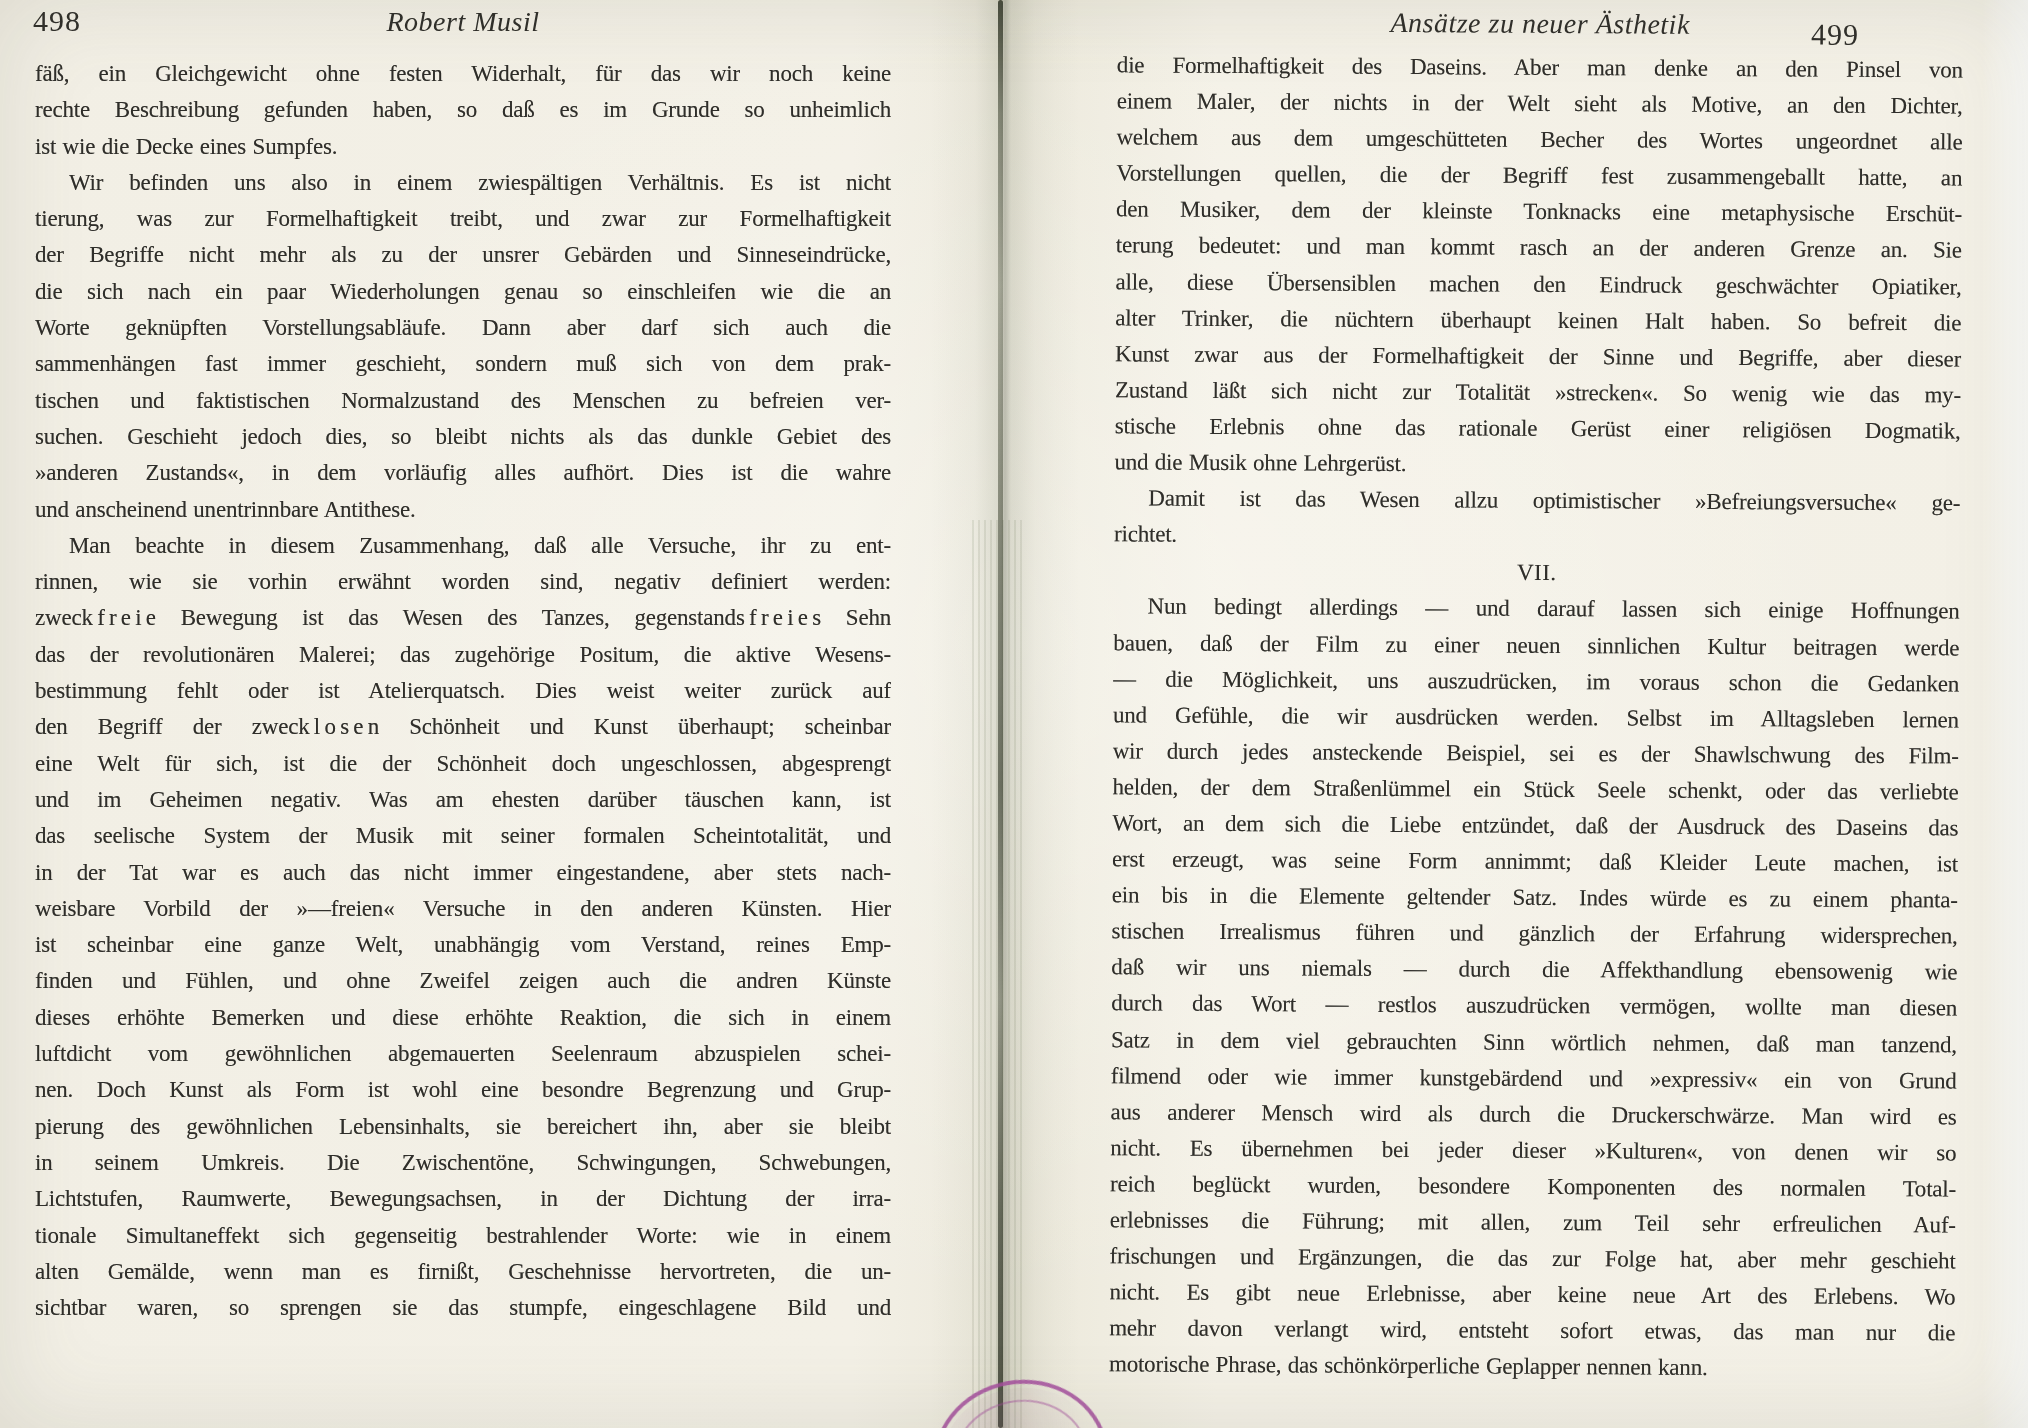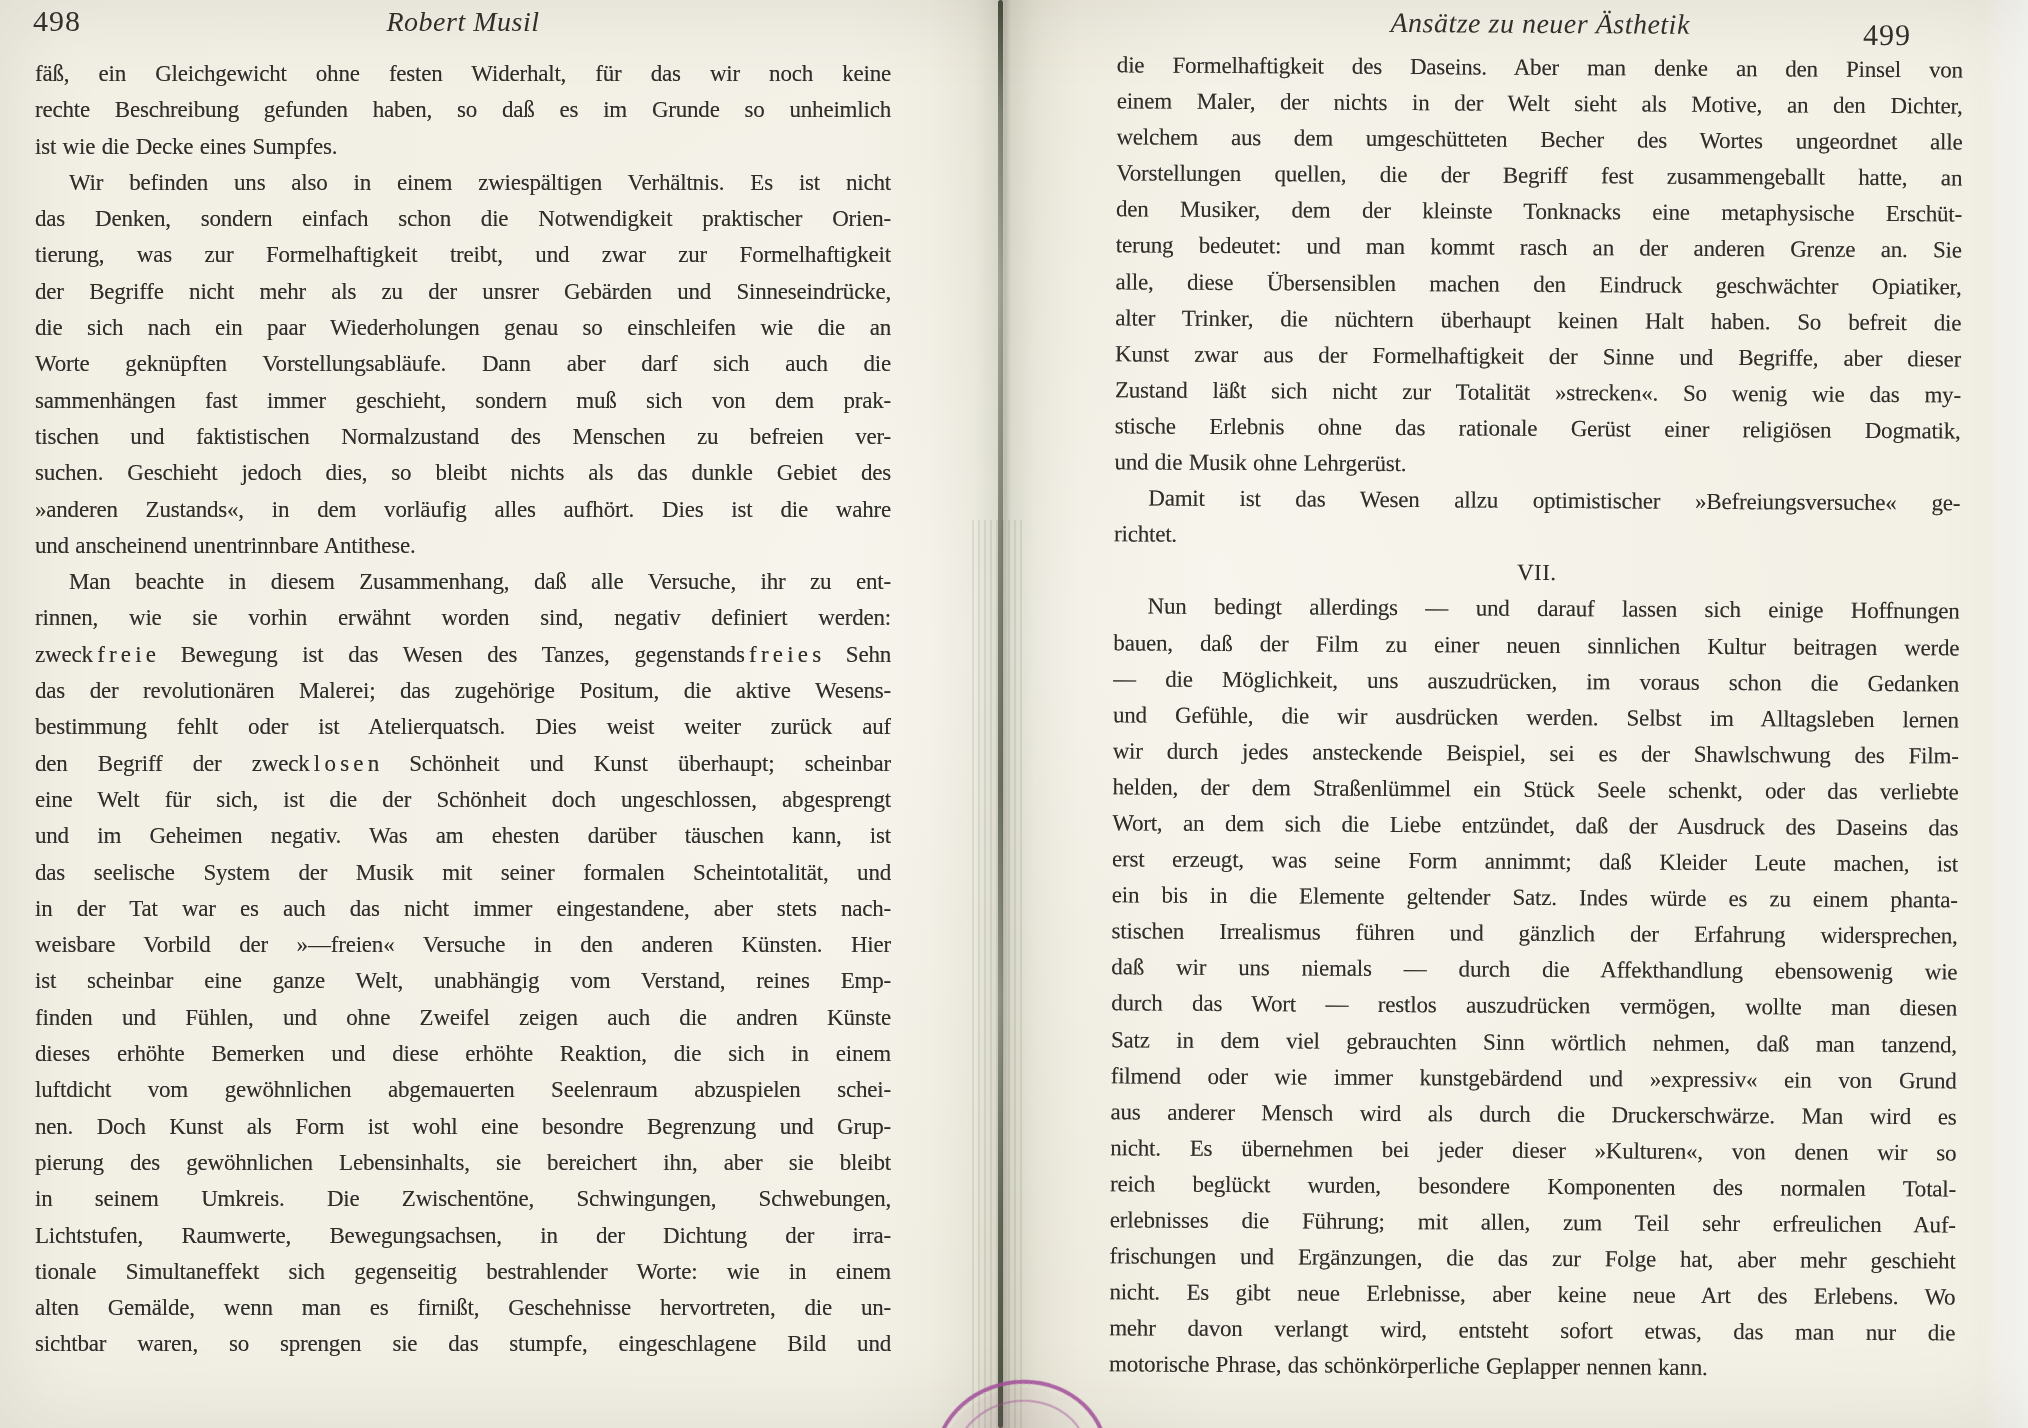--- a/index.html
+++ b/index.html
@@ -66,21 +66,20 @@
 <body>
 
 <div class="page" style="left:0;top:0;width:930px;height:1044px;">
   <div class="page-number" style="left:33px;top:4px;">498</div>
   <div class="running-title" style="left:0;top:6px;width:926px;">Robert Musil</div>
   <div class="column" style="left:35px;top:56px;width:856px;">
       <div class="line">fäß, ein Gleichgewicht ohne festen Widerhalt, für das wir noch keine</div>
       <div class="line">rechte Beschreibung gefunden haben, so daß es im Grunde so unheimlich</div>
       <div class="line end">ist wie die Decke eines Sumpfes.</div>
       <div class="line indent">Wir befinden uns also in einem zwiespältigen Verhältnis. Es ist nicht</div>
-      <div class="line">das Denken, sondern einfach schon die Notwendigkeit praktischer Orien-</div>
       <div class="line">tierung, was zur Formelhaftigkeit treibt, und zwar zur Formelhaftigkeit</div>
       <div class="line">der Begriffe nicht mehr als zu der unsrer Gebärden und Sinneseindrücke,</div>
       <div class="line">die sich nach ein paar Wiederholungen genau so einschleifen wie die an</div>
       <div class="line">Worte geknüpften Vorstellungsabläufe. Dann aber darf sich auch die</div>
       <div class="line">sammenhängen fast immer geschieht, sondern muß sich von dem prak-</div>
       <div class="line">tischen und faktistischen Normalzustand des Menschen zu befreien ver-</div>
       <div class="line">suchen. Geschieht jedoch dies, so bleibt nichts als das dunkle Gebiet des</div>
       <div class="line">»anderen Zustands«, in dem vorläufig alles aufhört. Dies ist die wahre</div>
       <div class="line end">und anscheinend unentrinnbare Antithese.</div>
       <div class="line indent">Man beachte in diesem Zusammenhang, daß alle Versuche, ihr zu ent-</div>
@@ -104,21 +103,21 @@
       <div class="line">Lichtstufen, Raumwerte, Bewegungsachsen, in der Dichtung der irra-</div>
       <div class="line">tionale Simultaneffekt sich gegenseitig bestrahlender Worte: wie in einem</div>
       <div class="line">alten Gemälde, wenn man es firnißt, Geschehnisse hervortreten, die un-</div>
       <div class="line">sichtbar waren, so sprengen sie das stumpfe, eingeschlagene Bild und</div>
     </div>
 </div>
 
 <div class="page" style="left:1080px;top:0;width:948px;height:1088px;">
   <div class="right-inner">
     <div class="running-title" style="left:34px;top:8px;width:846px;">Ansätze zu neuer Ästhetik</div>
-    <div class="page-number" style="left:780px;top:16px;">499</div>
+    <div class="page-number" style="left:728px;top:16px;">499</div>
     <div class="column" style="left:34px;top:50px;width:846px;">
         <div class="line">die Formelhaftigkeit des Daseins. Aber man denke an den Pinsel von</div>
         <div class="line">einem Maler, der nichts in der Welt sieht als Motive, an den Dichter,</div>
         <div class="line">welchem aus dem umgeschütteten Becher des Wortes ungeordnet alle</div>
         <div class="line">Vorstellungen quellen, die der Begriff fest zusammengeballt hatte, an</div>
         <div class="line">den Musiker, dem der kleinste Tonknacks eine metaphysische Erschüt-</div>
         <div class="line">terung bedeutet: und man kommt rasch an der anderen Grenze an. Sie</div>
         <div class="line">alle, diese Übersensiblen machen den Eindruck geschwächter Opiatiker,</div>
         <div class="line">alter Trinker, die nüchtern überhaupt keinen Halt haben. So befreit die</div>
         <div class="line">Kunst zwar aus der Formelhaftigkeit der Sinne und Begriffe, aber dieser</div>

